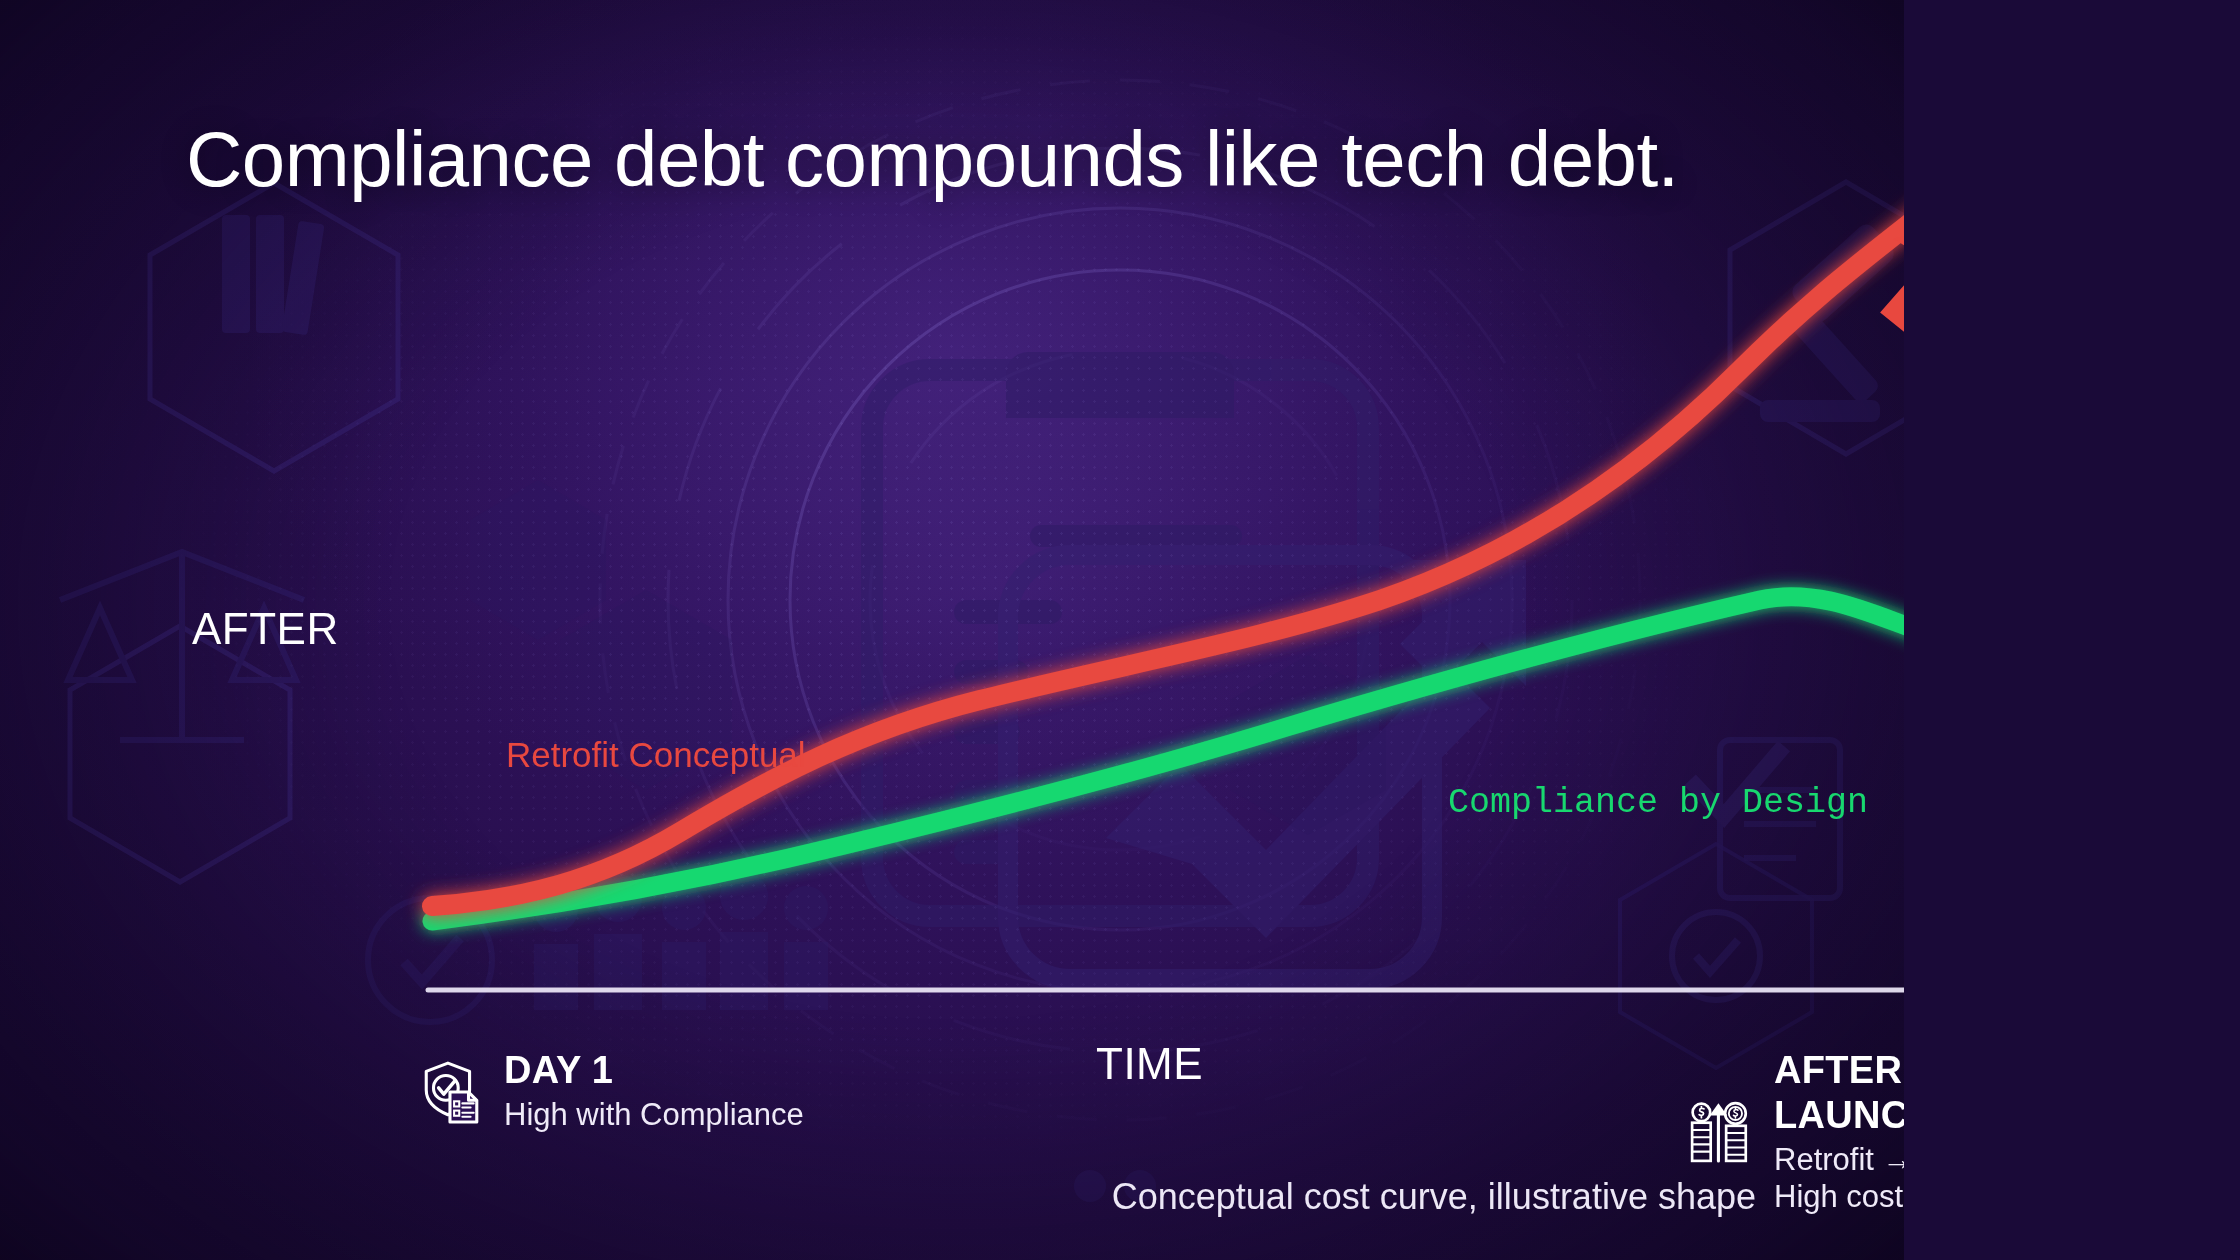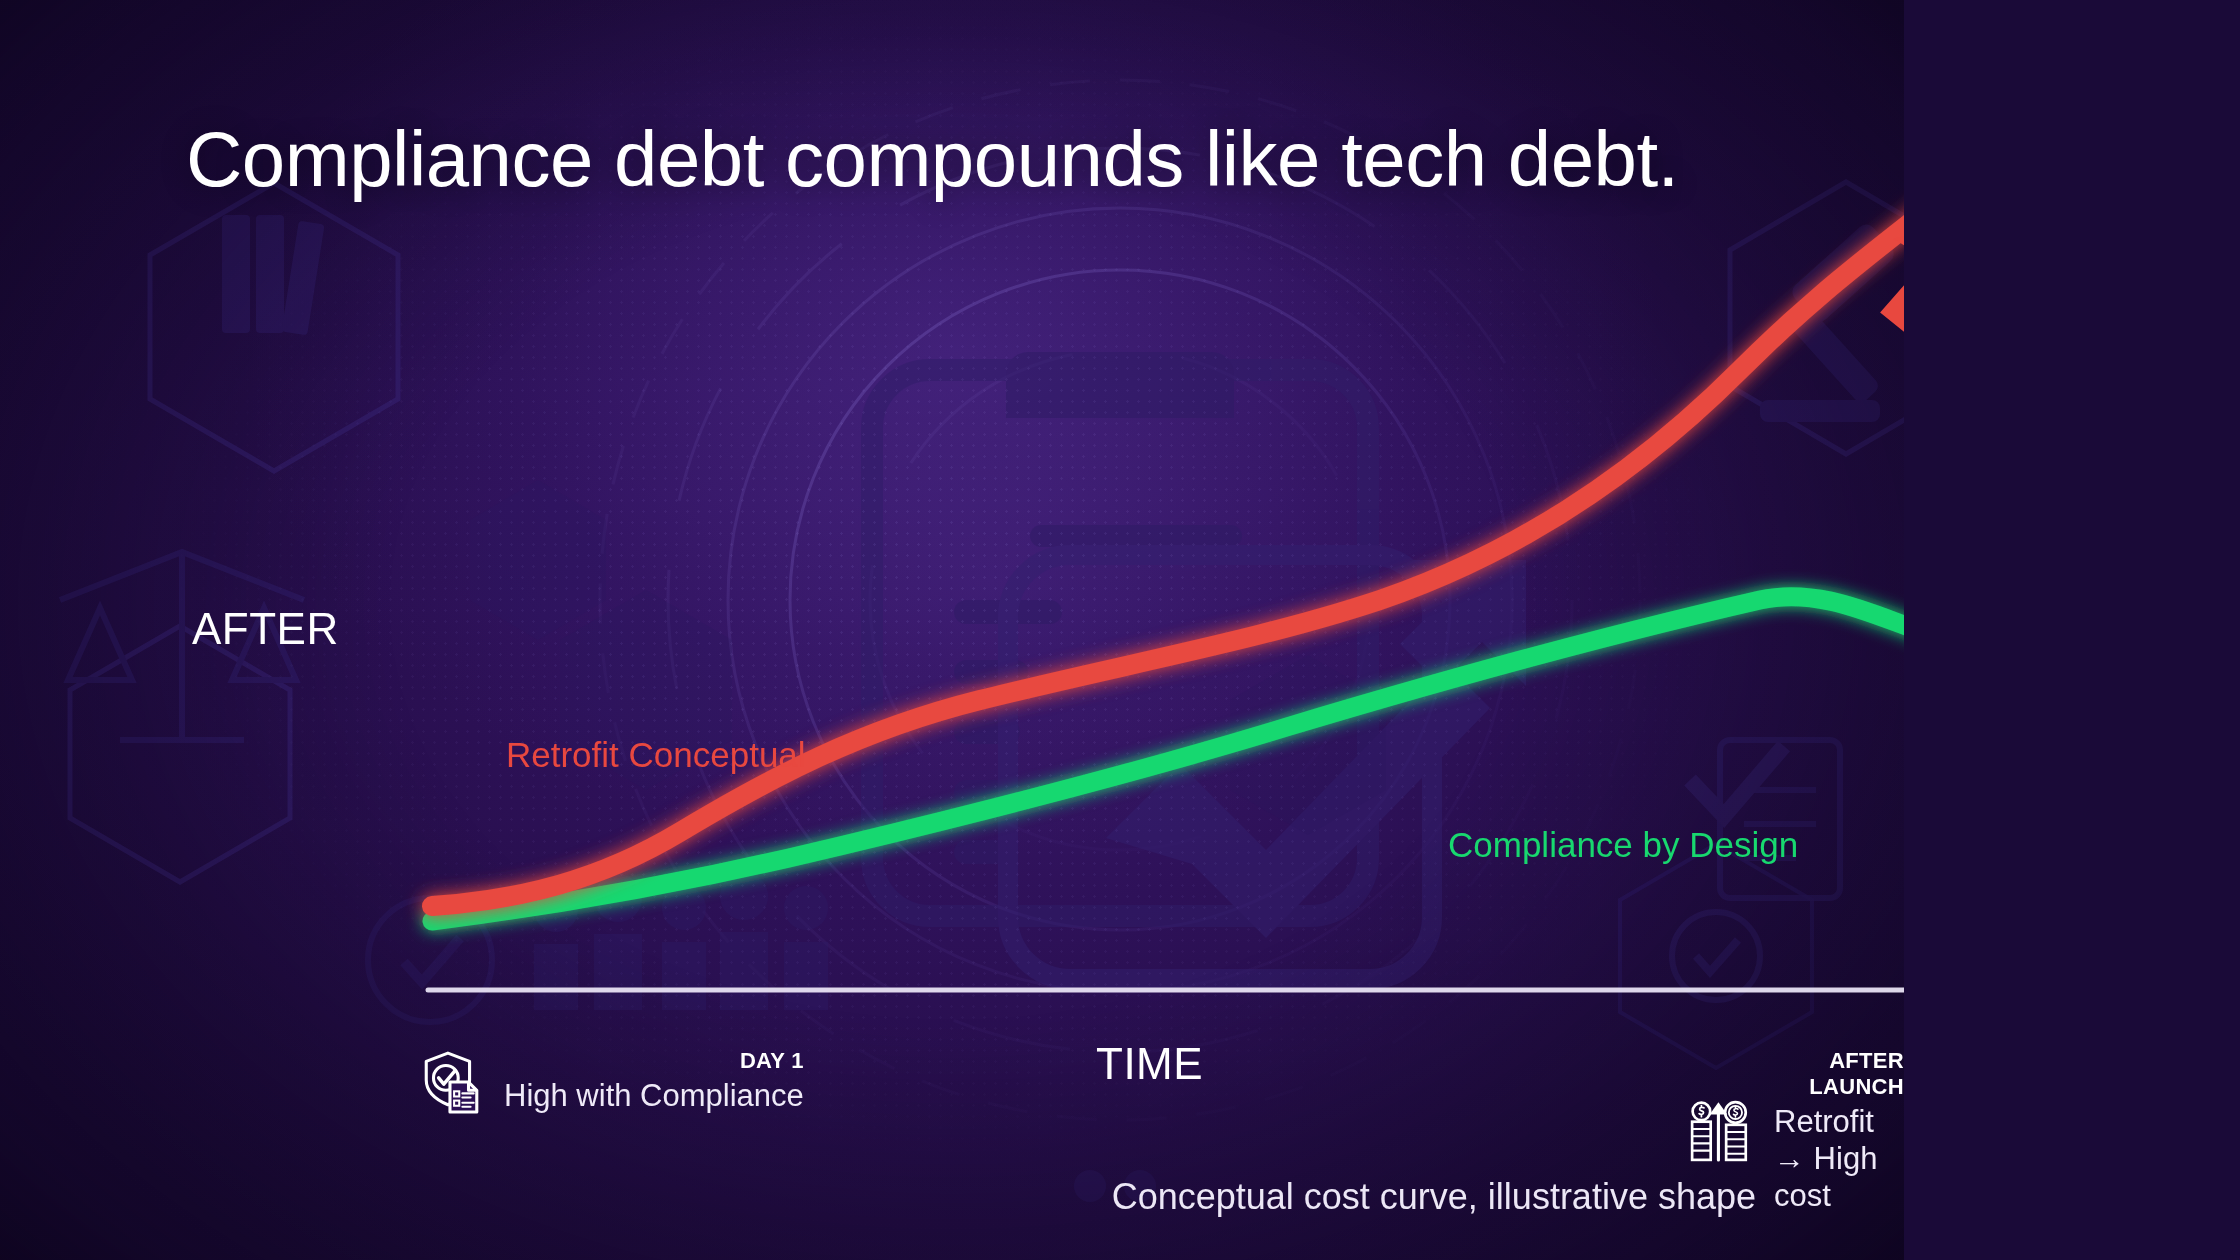--- a/index.html
+++ b/index.html
@@ -34,29 +34,29 @@
   
   .chart-wrap{position:absolute;left:0;top:0;width:2240px;height:1260px;}
   svg.chart{position:absolute;inset:0;width:2240px;height:1260px;}
 
   .axis-label{position:absolute;color:#fff;font-size:44px;letter-spacing:.5px;font-weight:400;}
   #cost-label{left:192px;top:604px;}
   #time-label{left:1096px;top:1039px;}
 
   .series-label{position:absolute;font-size:35px;font-weight:500;white-space:nowrap;}
   #retrofit-label{left:506px;top:735px;color:#e8483f;}
-  #design-label{left:1448px;top:825px;color:#18d86f;}
+  #design-label{left:1448px;top:783px;color:#18d86f;font-family:Liberation Mono, monospace;}
 
   
   .anno{position:absolute;display:flex;align-items:center;gap:20px;}
   #anno-day1{left:418px;top:1048px;}
   #anno-after{left:1688px;top:1048px;}
   .anno-icon{width:66px;height:66px;flex:0 0 66px;}
   .anno-text{display:flex;flex-direction:column;justify-content:center;}
-  .anno-head{color:#ffffff;font-size:22px;font-weight:700;letter-spacing:.3px;line-height:1.18;text-align:right;}
+  .anno-head{color:#ffffff;font-size:38px;font-weight:700;letter-spacing:.3px;line-height:1.18;}
   .anno-sub{color:#efeaf8;font-size:31px;font-weight:400;line-height:1.2;margin-top:3px;}
 
   .footnote{position:absolute;right:148px;top:1176px;color:#ece7f6;font-size:36px;font-weight:400;white-space:nowrap;}
 </style>
 </head>
 <body>
 
 <div id="slide">
 
   <div class="bg-layer glow-top"></div>

